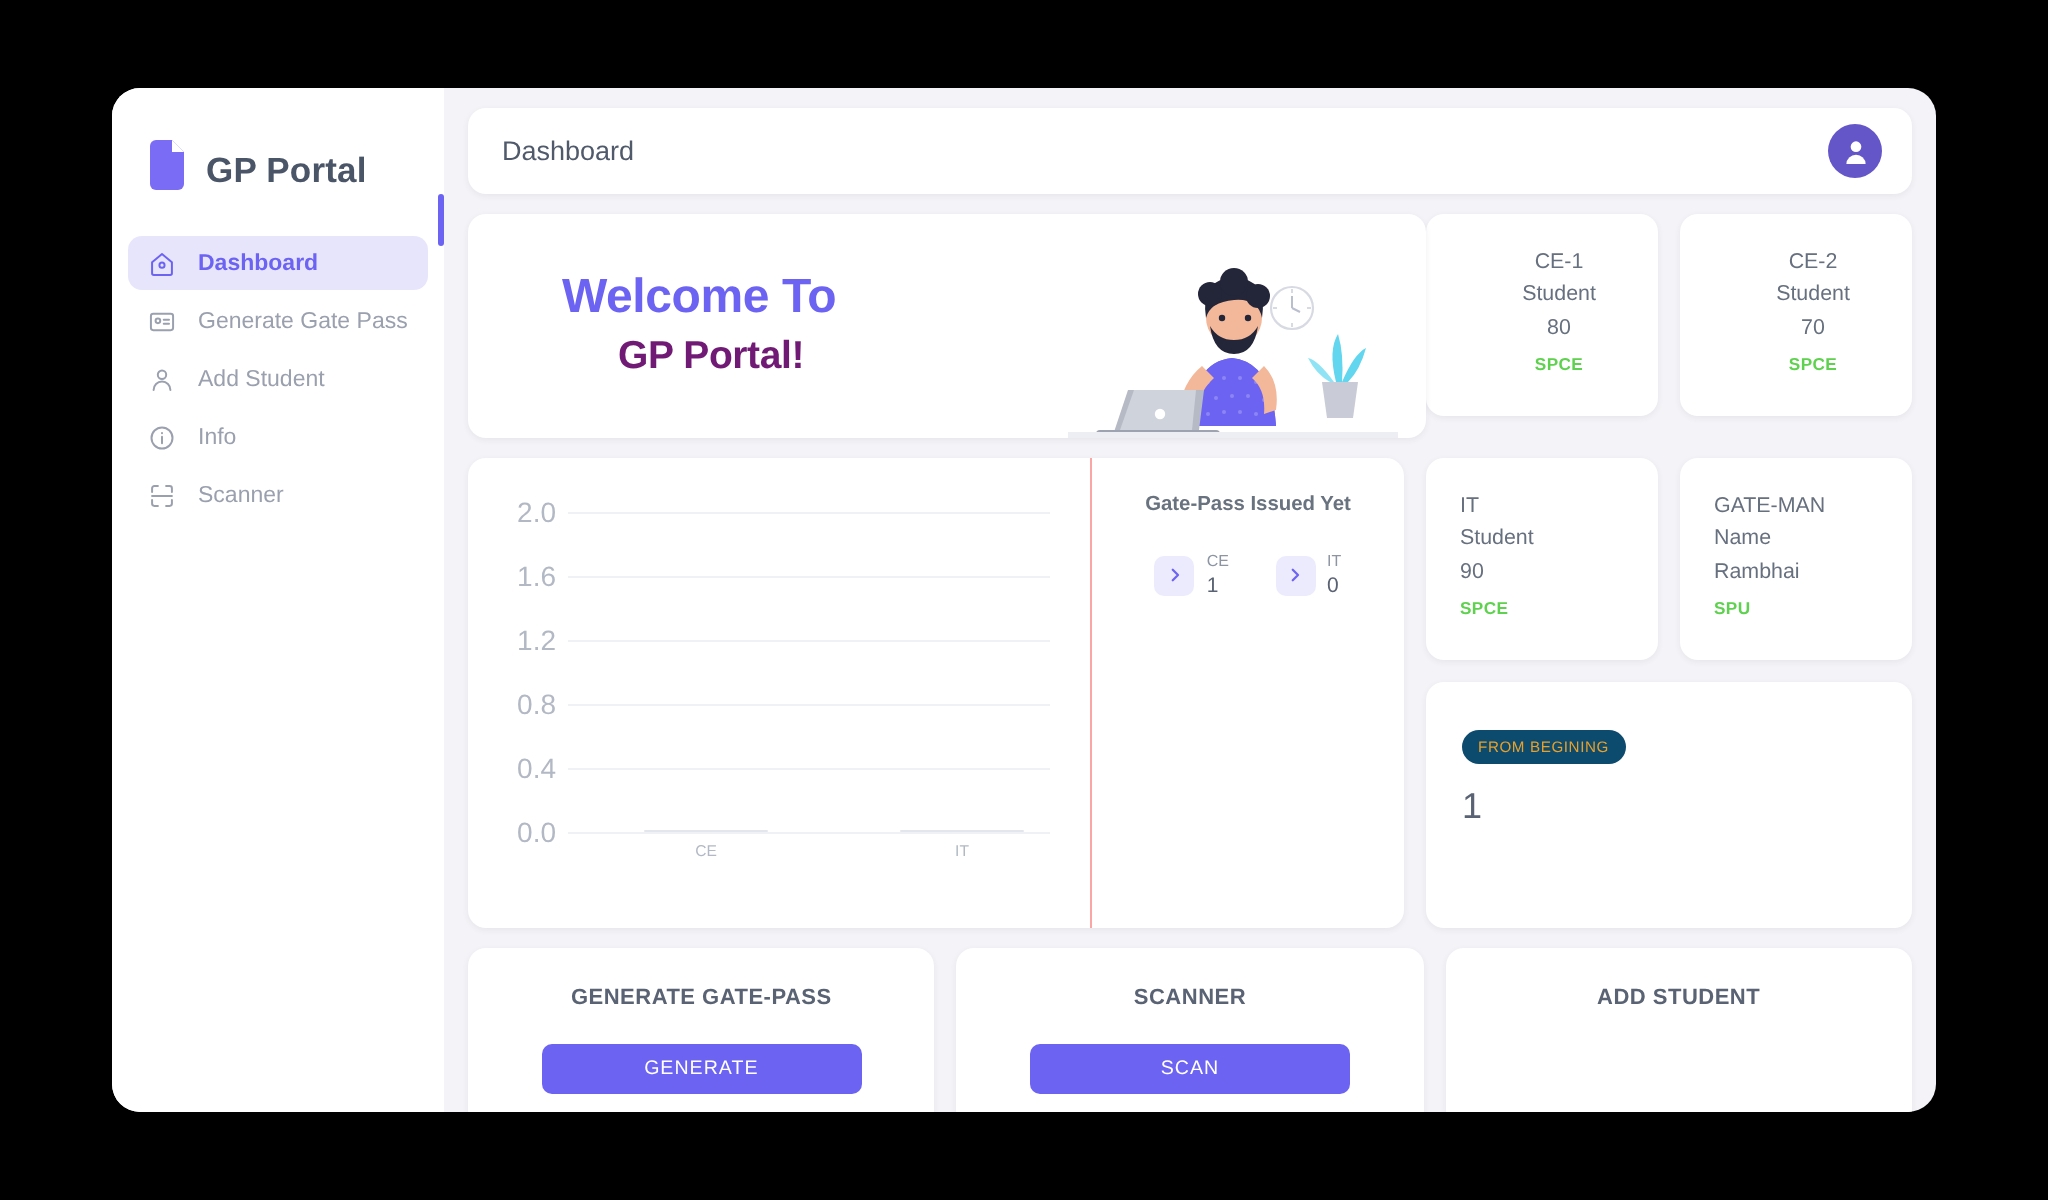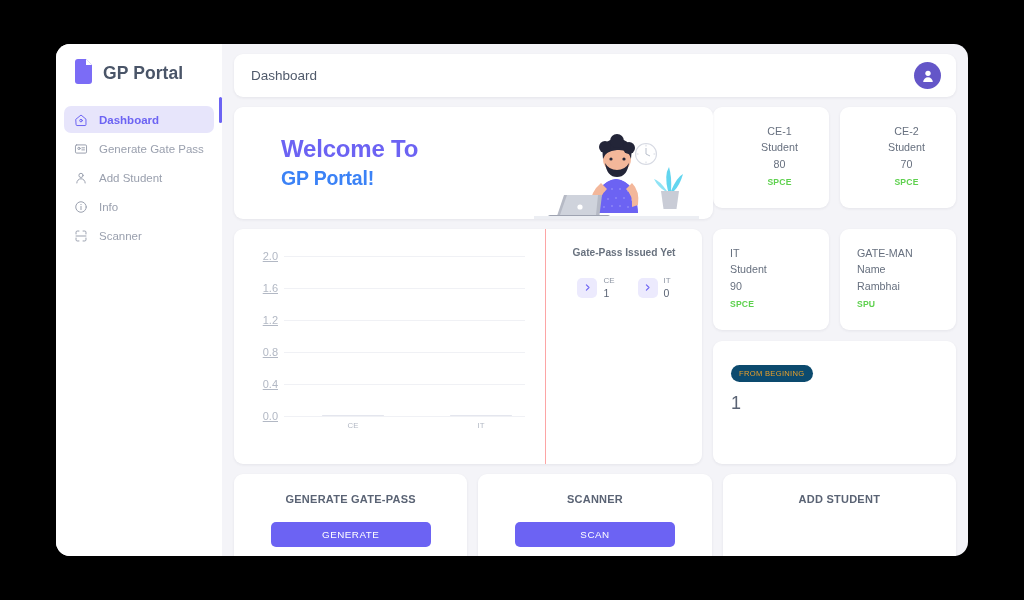--- a/index.html
+++ b/index.html
@@ -21,21 +21,21 @@
     display: flex;
     box-shadow: 0 10px 40px rgba(0,0,0,.35);
   }
 
   
   #sidebar {
     width: 166px; height: 100%;
     background: #ffffff;
     flex: 0 0 166px;
     position: relative;
-    padding-top: 6px;
+    padding-top: 17px;
   }
   .brand {
     display: flex; align-items: center; gap: 9px;
     padding: 9px 0 18px 17px;
   }
   .brand-name {
     font-size: 17.5px; font-weight: bold; color: #4a5568;
     letter-spacing: .1px;
   }
   .nav-list { padding: 0 8px; }
@@ -95,22 +95,22 @@
   #hero {
     flex: 1 1 auto; position: relative; overflow: hidden;
     display: flex; align-items: center;
   }
   #hero-text { padding-left: 47px; }
   #hero-line1 {
     font-size: 24px; color: #6c63f3; font-weight: bold;
     letter-spacing: -.2px; line-height: 1.28;
   }
   #hero-line2 {
-    font-size: 19.5px; color: #3b82f6; font-weight: bold;
-    letter-spacing: -.2px; line-height: 1.45;
+    font-size: 19.5px; color: #701a75; font-weight: bold;
+    letter-spacing: -.2px; line-height: 1.45; margin-left: 28px;
   }
   #hero-illustration { position: absolute; right: 14px; bottom: 0; width: 165px; height: 104px; }
 
   
   #stat-col { flex: 0 0 243px; display: flex; flex-direction: column; gap: 11px; text-align: center; }
   .stat-grid { display: grid; grid-template-columns: 1fr 1fr; gap: 11px; }
   .stat-card { padding: 16px 0 0 17px; height: 101px; }
   .stat-card .l {
     font-size: 10.7px; color: #67707f; line-height: 1.52;
   }
@@ -120,21 +120,21 @@
   }
 
   
   #mid-row { display: flex; gap: 11px; flex: 0 0 235px; }
   #chart-card { flex: 1 1 auto; display: flex; }
   #chart-pane { flex: 1 1 auto; padding: 17px 0 0 18px; position: relative; }
   #chart-title { font-size: 11.8px; color: #5a6374; margin-bottom: 8px; }
   #plot { position: relative; margin: 10px 0 0 0; height: 160px; }
   .ytick {
     position: absolute; left: 0; width: 26px; text-align: right;
-    font-size: 11px; color: #b2b8c4; transform: translateY(-50%); text-decoration: underline;
+    font-size: 14px; color: #b2b8c4; transform: translateY(-50%);
   }
   .gridline {
     position: absolute; left: 32px; right: 20px; height: 1px;
     background: #f0f1f5;
   }
   .bar {
     position: absolute; bottom: 0; width: 62px; height: 1.5px;
     background: #e4e6ee; border-radius: 1px;
   }
   .xtick {

